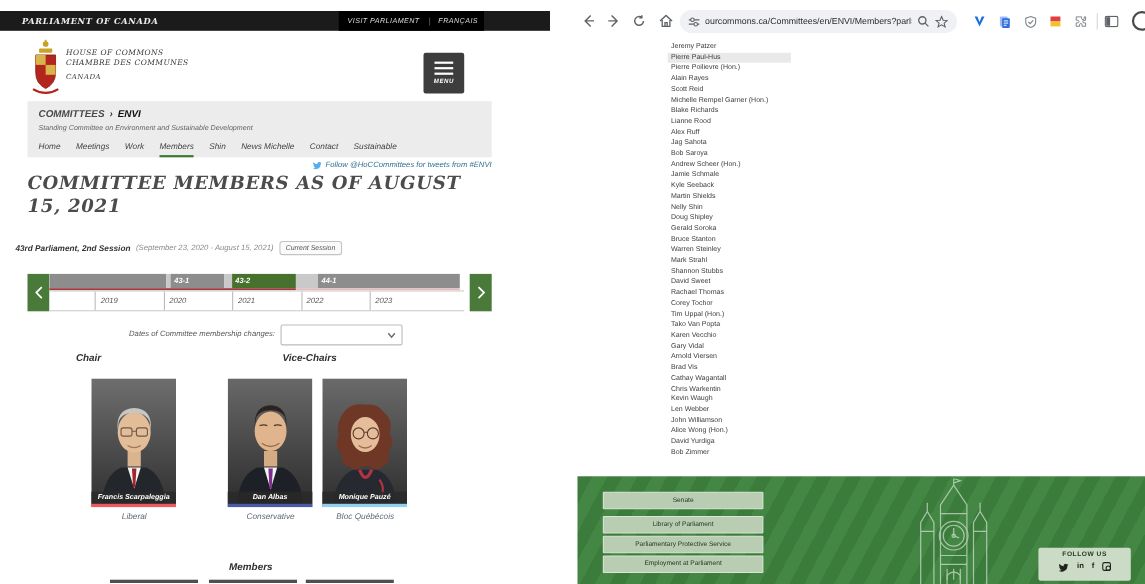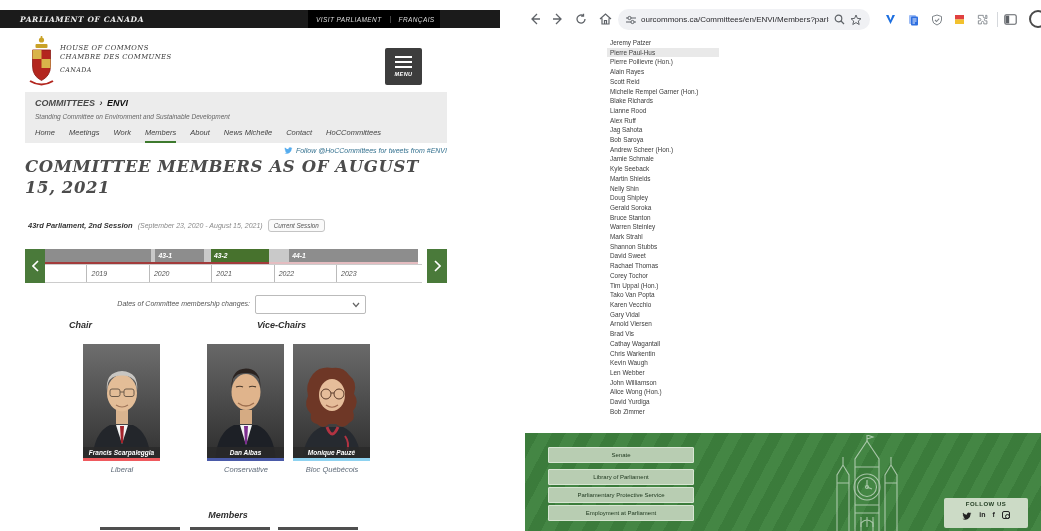--- a/index.html
+++ b/index.html
@@ -32,21 +32,21 @@
   .breadcrumb .crumb-sep { color:#333; padding:0 2px; }
   .band-subtitle { position:absolute; left:10px; top:21px; font-size:6.5px; color:#666; }
   .nav { position:absolute; left:10px; bottom:0; display:flex; gap:14px;justify-content:center; }
   .nav-item { font-size:7.5px; color:#444; padding-bottom:4px; border-bottom:2px solid transparent; cursor:pointer; text-decoration:none; }
   .nav-item.active { border-bottom-color:#3e7a2e; }
 
   .follow-line { position:absolute; left:25px; top:146px; width:422px; text-align:right; font-size:7px; color:#34718f; display:flex; justify-content:flex-end; align-items:center; gap:3px; }
 
   .page-title { position:absolute; left:25px; top:156px; width:412px; font-family:"DejaVu Serif", serif; font-size:16.5px; line-height:21px; letter-spacing:.6px; color:#4c4c4c; }
 
-  .session-row { position:absolute; left:28px; top:219px; display:flex; align-items:center; gap:5px;justify-content:center; }
+  .session-row { position:absolute; left:14px; top:219px; display:flex; align-items:center; gap:5px;justify-content:center; }
   .session-label { font-size:7.5px; font-weight:bold; color:#333; }
   .session-dates { font-size:7px; color:#8a8a8a; }
   .session-badge { font-size:6.3px; color:#555; border:1px solid #c4c4c4; border-radius:3px; background:#fafafa; padding:2px 5px; }
 
   .timeline { position:absolute; left:25px; top:247px; width:422px; height:38px; }
   .tl-arrow { position:absolute; top:2px; width:20px; height:34px; background:#4a7a3a; display:flex; align-items:center; justify-content:center; cursor:pointer; }
   .tl-arrow.left { left:0; } .tl-arrow.right { right:0; }
   .tl-track { position:absolute; left:20px; width:377px; top:2px; height:34px; }
   .tl-segments { position:absolute; left:0; top:0; width:100%; height:13px; background:#fff; }
   .tl-seg { position:absolute; top:0; height:13px; color:#fff; font-size:6.8px; font-weight:bold; line-height:13px; padding-left:3px; overflow:hidden; white-space:nowrap; }
@@ -151,24 +151,24 @@
         <span class="crumb-sep">›</span>
         <span class="crumb-committee">ENVI</span>
       </div>
       <div class="band-subtitle">Standing Committee on Environment and Sustainable Development</div>
       <div class="nav">
 
       <a class="nav-item">Home</a>
           <a class="nav-item">Meetings</a>
           <a class="nav-item">Work</a>
           <a class="nav-item active">Members</a>
-          <a class="nav-item">About</a>
+          <a class="nav-item">Shin</a>
           <a class="nav-item">News Michelle</a>
           <a class="nav-item">Contact</a>
-          <a class="nav-item">HoCCommittees</a>
+          <a class="nav-item">Sustainable</a>
         </div>
     </div>
 
     <div class="follow-line">
       <svg width="9" height="8" viewBox="0 0 12 10">
           <path d="M11 1.5c-.4.3-.9.5-1.4.6A2.2 2.2 0 0 0 5.9 4 6.3 6.3 0 0 1 1.3 1.6 2.2 2.2 0 0 0 2 4.6c-.4 0-.7-.1-1-.3 0 1 .7 1.9 1.7 2.1-.3.1-.6.1-1 .1.3.9 1.1 1.5 2.1 1.5A4.5 4.5 0 0 1 .5 9a6.3 6.3 0 0 0 9.7-5.6c.4-.3.8-.7 1.1-1.2-.4.2-.8.3-1.3.3z" fill="#55acee"></path>
         </svg>
       <span>Follow @HoCCommittees for tweets from #ENVI</span>
     </div>
 

